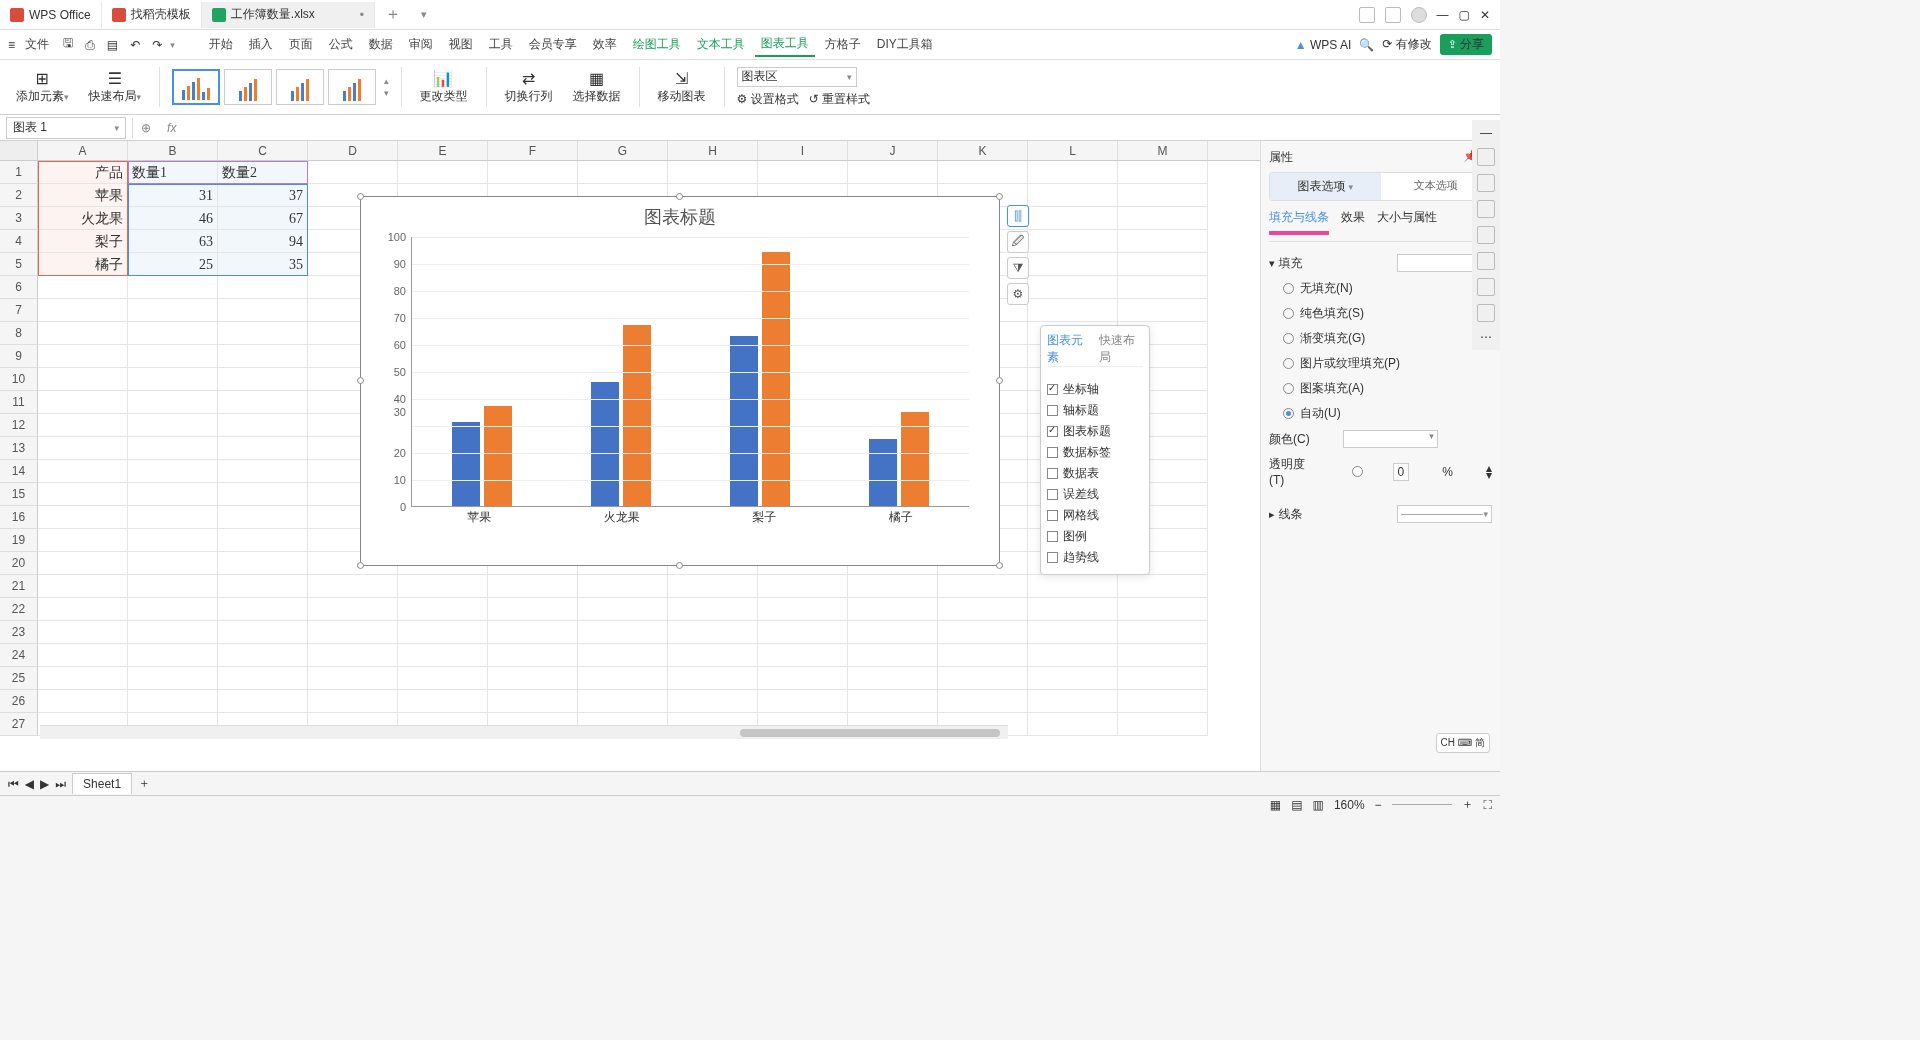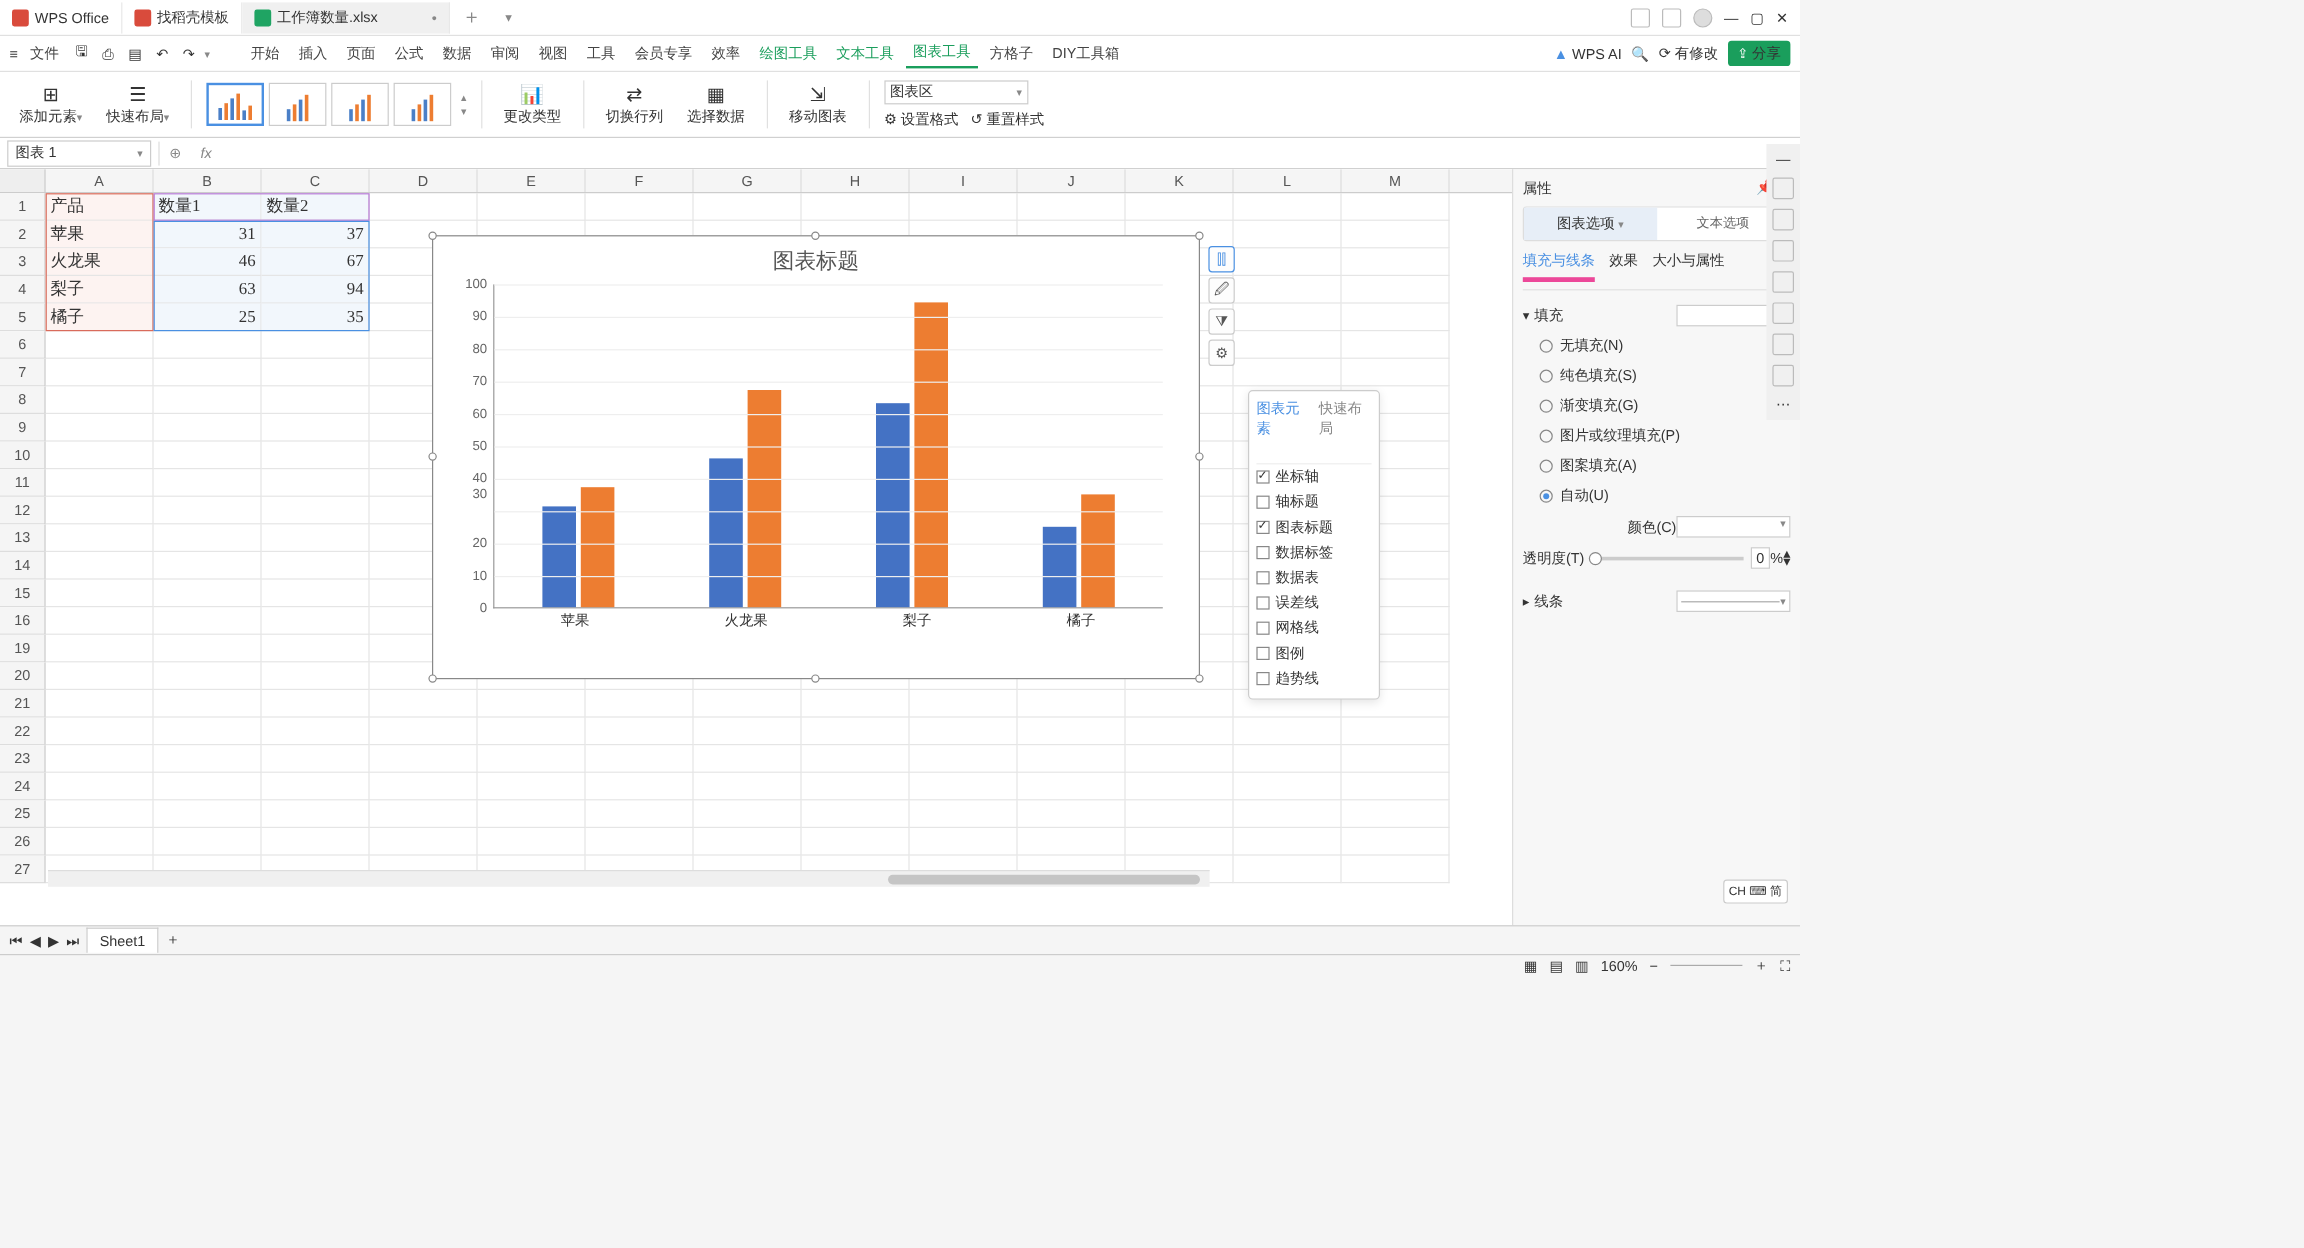--- a/index.html
+++ b/index.html
@@ -34,58 +34,58 @@
 .main{display:flex;height:640px;}
 .sheet{flex:1;background:#fff;position:relative;overflow:hidden;}
 .colhdr{display:flex;height:20px;background:#f5f5f5;border-bottom:1px solid #ccc;}
 .corner{width:38px;border-right:1px solid #ccc;background:#eee;}
 .ch{width:90px;text-align:center;border-right:1px solid #ddd;line-height:20px;color:#555;}
 .rows{}
 .row{display:flex;height:23px;}
 .rh{width:38px;background:#f5f5f5;border-right:1px solid #ccc;border-bottom:1px solid #ddd;text-align:center;line-height:23px;color:#555;}
 .cell{width:90px;border-right:1px solid #e5e5e5;border-bottom:1px solid #e5e5e5;padding:0 4px;line-height:23px;font-family:"SimSun",serif;font-size:14px;}
 .cell.r{text-align:right;}
-.sel-a{background:#fdf3f1;}
+.sel-a{background:#fdf3f1;text-align:right;}
 .sel-b{background:#f2f7fc;}
 .sel-border{position:absolute;border:1.5px solid #4a90e2;pointer-events:none;}
 .chart-box{position:absolute;left:360px;top:55px;width:640px;height:370px;background:#fff;border:1px solid #888;}
 .handle{width:7px;height:7px;background:#fff;border:1px solid #888;border-radius:50%;position:absolute;}
 .chart-title{text-align:center;font-size:18px;color:#555;padding:8px 0;font-family:"SimSun",serif;}
 .chart-area{position:relative;height:310px;margin:0 30px 0 50px;}
 .yaxis{position:absolute;left:-35px;top:0;height:270px;width:30px;}
 .ytick{position:absolute;right:0;font-size:11px;color:#666;transform:translateY(-50%);}
 .plot{position:absolute;left:0;top:0;width:100%;height:270px;border-left:1px solid #999;border-bottom:1px solid #999;}
 .grid{position:absolute;left:0;width:100%;border-top:1px solid #eee;}
 .bars{position:absolute;bottom:0;display:flex;width:100%;justify-content:space-around;}
 .bgroup{display:flex;gap:4px;align-items:flex-end;justify-content:center;width:25%;}
 .bar{width:28px;}
 .bar.b1{background:#4472c4;}
 .bar.b2{background:#ed7d31;}
 .xlabels{position:absolute;bottom:-20px;width:100%;display:flex;justify-content:space-around;font-size:12px;color:#666;}
 .chart-side{position:absolute;right:-30px;top:8px;display:flex;flex-direction:column;gap:4px;}
 .cs-btn{width:22px;height:22px;border:1px solid #ccc;border-radius:3px;background:#fdfdfd;display:flex;align-items:center;justify-content:center;font-size:12px;color:#555;}
 .ce-popup{position:absolute;left:1040px;top:325px;width:110px;background:#fff;border:1px solid #ccc;border-radius:4px;box-shadow:0 2px 8px rgba(0,0,0,.1);padding:6px;font-size:11px;}
-.ce-tabs{display:flex;gap:8px;border-bottom:1px solid #eee;padding-bottom:20px;margin-bottom:0;}
+.ce-tabs{display:flex;gap:8px;border-bottom:1px solid #eee;padding-bottom:0;margin-bottom:12px;}
 .ce-tab{color:#888;}
 .ce-tab.active{color:#4a90e2;}
 .ce-item{display:flex;align-items:center;gap:5px;padding:2px 0;}
 .chk{width:11px;height:11px;border:1px solid #888;display:inline-block;position:relative;}
 .chk.on::after{content:"✓";position:absolute;top:-3px;left:0;font-size:10px;color:#333;}
 .right-panel{width:240px;background:#f7f7f7;border-left:1px solid #ddd;padding:8px;}
 .rp-title{display:flex;justify-content:space-between;font-size:12px;color:#555;padding-bottom:6px;}
 .rp-tabs{display:flex;background:#fff;border:1px solid #ddd;border-radius:3px;margin-bottom:8px;}
 .rp-tab{flex:1;text-align:center;padding:5px 0;font-size:11px;color:#666;}
 .rp-tab.active{background:#e7eef7;color:#333;}
 .rp-sub{display:flex;gap:12px;font-size:11px;color:#666;border-bottom:1px solid #e0e0e0;padding-bottom:6px;margin-bottom:8px;}
 .rp-sub span.active{color:#4a90e2;border-bottom:4px solid #ec4899;padding-bottom:5px;}
 .rp-sec{font-size:11px;color:#333;padding:4px 0;display:flex;align-items:center;gap:4px;}
 .rp-radio{display:flex;align-items:center;gap:6px;padding:4px 0 4px 14px;font-size:11px;}
 .radio{width:11px;height:11px;border:1px solid #888;border-radius:50%;display:inline-block;position:relative;}
 .radio.on::after{content:"";position:absolute;width:5px;height:5px;background:#4a90e2;border-radius:50%;top:2px;left:2px;}
-.rp-row{display:flex;align-items:center;justify-content:flex-end;padding:4px 0 4px 0;font-size:11px;}
+.rp-row{display:flex;align-items:center;justify-content:flex-start;padding:4px 0 4px 0;font-size:11px;gap:33px;}
 .rp-input{width:95px;height:18px;border:1px solid #ccc;background:#fff;}
 .rp-slider{flex:1;height:3px;background:#ccc;margin:0 6px;position:relative;}
 .rp-slider::after{content:"";position:absolute;width:9px;height:9px;border:1px solid #888;border-radius:50%;background:#fff;top:-4px;left:-2px;}
 .side-tools{position:absolute;right:0;top:120px;width:28px;background:#f0f0f0;display:flex;flex-direction:column;gap:8px;padding:6px 4px;align-items:center;}
 .st{width:18px;height:18px;border:1px solid #bbb;border-radius:2px;}
 .sheetbar{position:absolute;bottom:18px;left:0;right:0;height:24px;background:#f5f5f5;border-top:1px solid #ccc;display:flex;align-items:center;padding:0 8px;gap:6px;font-size:11px;}
 .sheet-tab{background:#fff;border:1px solid #ccc;border-bottom:none;padding:3px 10px;}
 .statusbar{position:absolute;bottom:0;left:0;right:0;height:18px;background:#f5f5f5;border-top:1px solid #ccc;display:flex;align-items:center;padding:0 8px;font-size:11px;color:#666;justify-content:flex-end;gap:10px;}
 .scrollbar-h{position:absolute;bottom:42px;left:40px;right:252px;height:14px;background:#f0f0f0;border-top:1px solid #ddd;}
 .scrollbar-h::after{content:"";position:absolute;left:700px;width:260px;height:8px;top:3px;background:#c5c5c5;border-radius:4px;}

